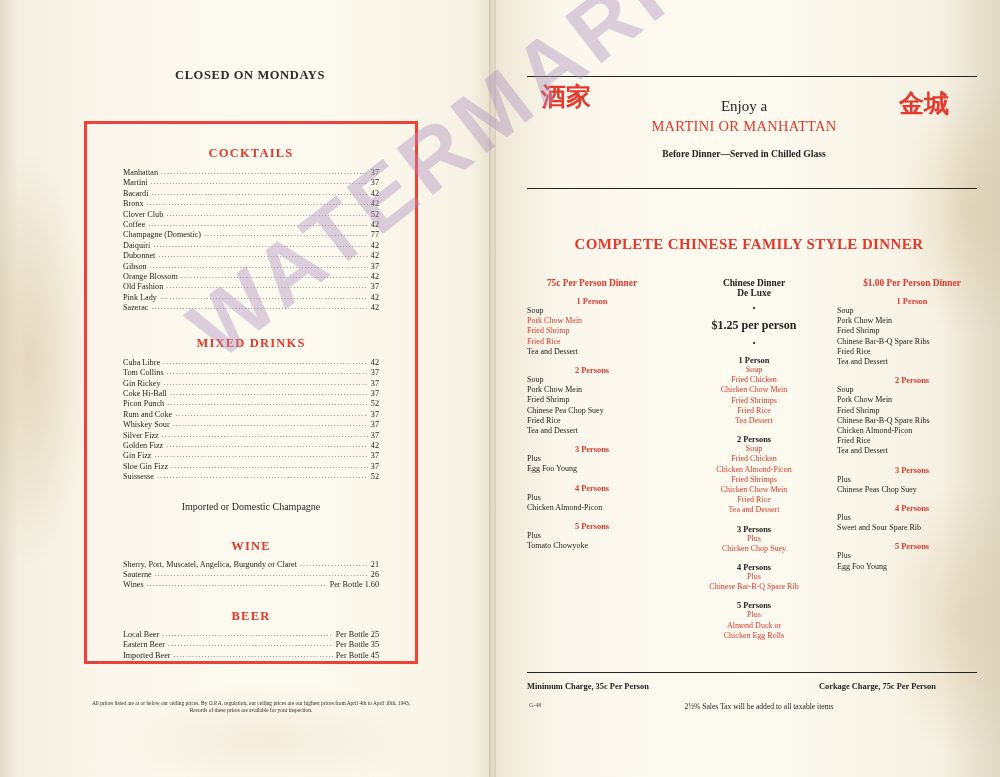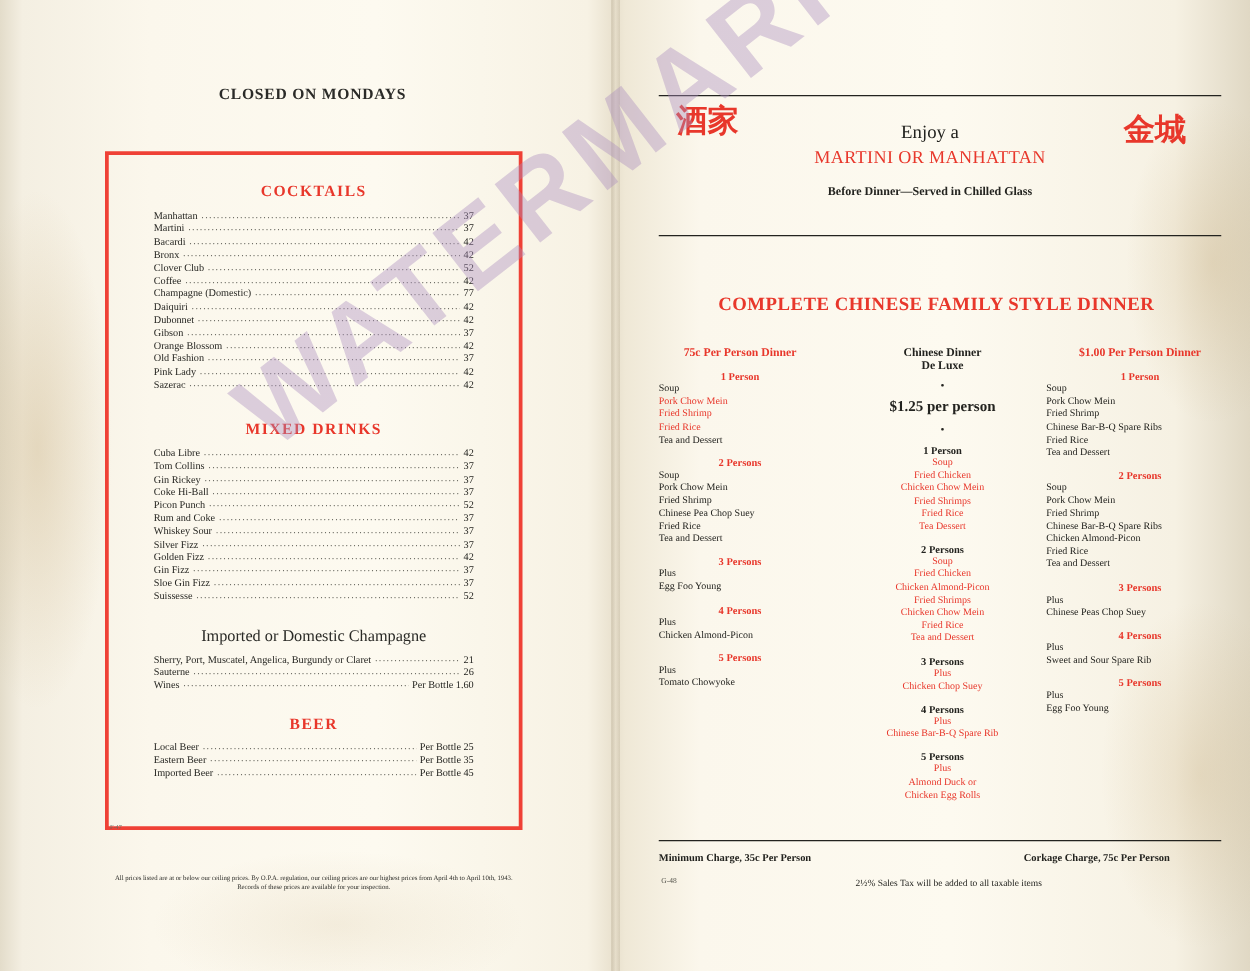--- a/index.html
+++ b/index.html
@@ -53,21 +53,21 @@
     white-space:nowrap;
   }
   .row .nm{padding-right:3px;}
   .row .dots{
     flex:1 1 auto;overflow:hidden;white-space:nowrap;
     color:#5a5a52;font-size:8px;letter-spacing:1.1px;
     transform:translateY(-1px);
   }
   .row .pr{padding-left:3px;text-align:right;}
   .note{
-    text-align:center;font-size:13px;color:#2a2a26;
+    text-align:center;font-size:10px;color:#2a2a26;
     font-family:"Liberation Serif", serif;
   }
   .footer-note{
     position:absolute;left:84px;top:700px;width:334px;
     text-align:center;font-size:5.4px;line-height:7px;color:#2e2e2a;
     font-family:"Liberation Serif", serif;
   }
   .plate-l{position:absolute;left:88px;top:660px;font-size:5px;color:#6a6a60;}
 
   
@@ -283,20 +283,21 @@
             </li>
             <li class="row">
               <span class="nm">Suissesse</span>
               <span class="dots">..........................................................................................</span>
               <span class="pr">52</span>
             </li>
           </ul>
 
         <div class="note" style="margin-top:18px;">Imported or Domestic Champagne</div>
 
+        <div class="sec-title" style="margin-top:27px;">WINE</div>
         <ul class="list" id="wine-list" style="margin-top:6px;">
             <li class="row">
               <span class="nm">Sherry, Port, Muscatel, Angelica, Burgundy or Claret</span>
               <span class="dots">..........................................................................................</span>
               <span class="pr">21</span>
             </li>
             <li class="row">
               <span class="nm">Sauterne</span>
               <span class="dots">..........................................................................................</span>
               <span class="pr">26</span>

